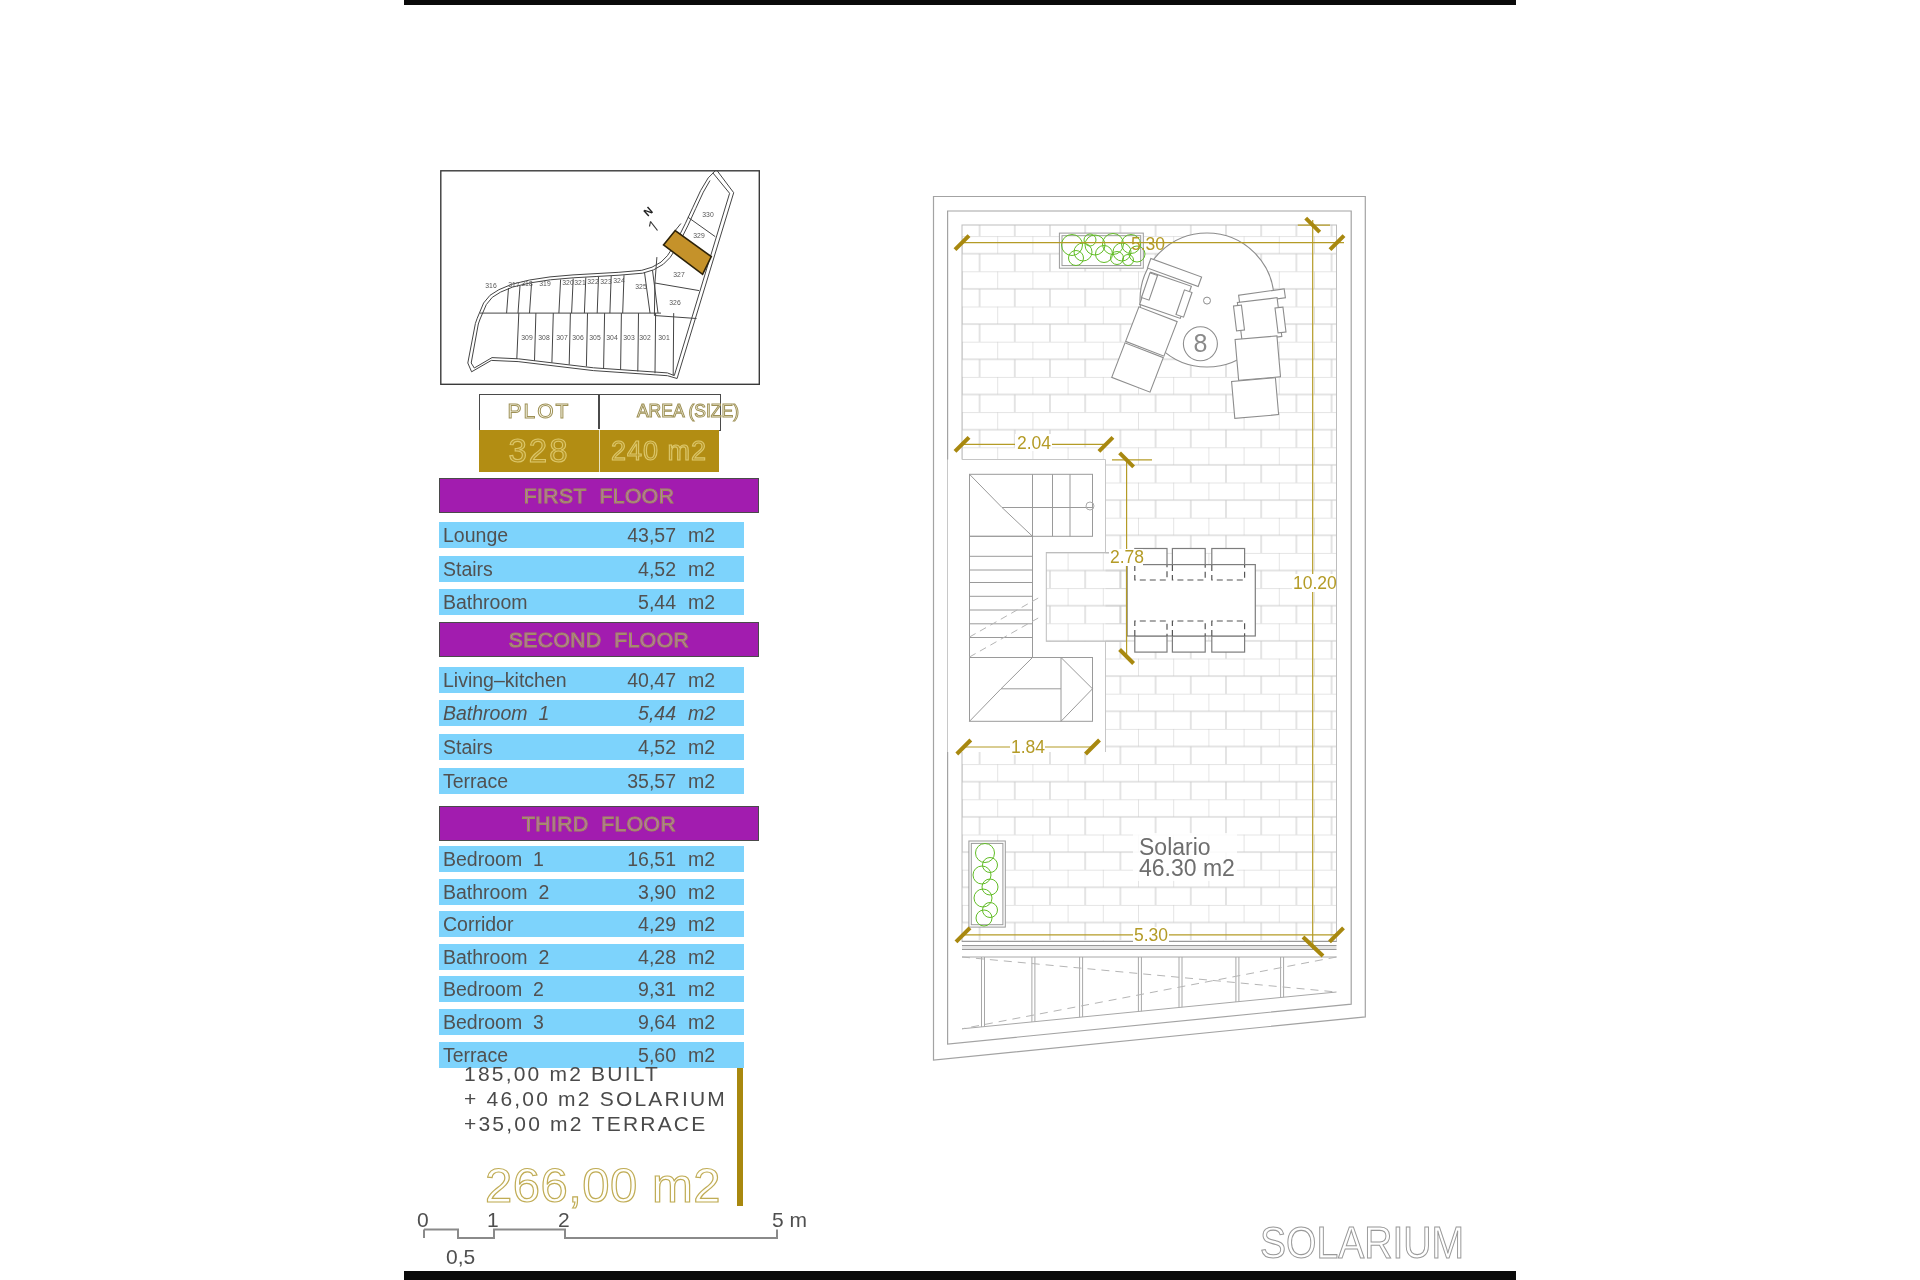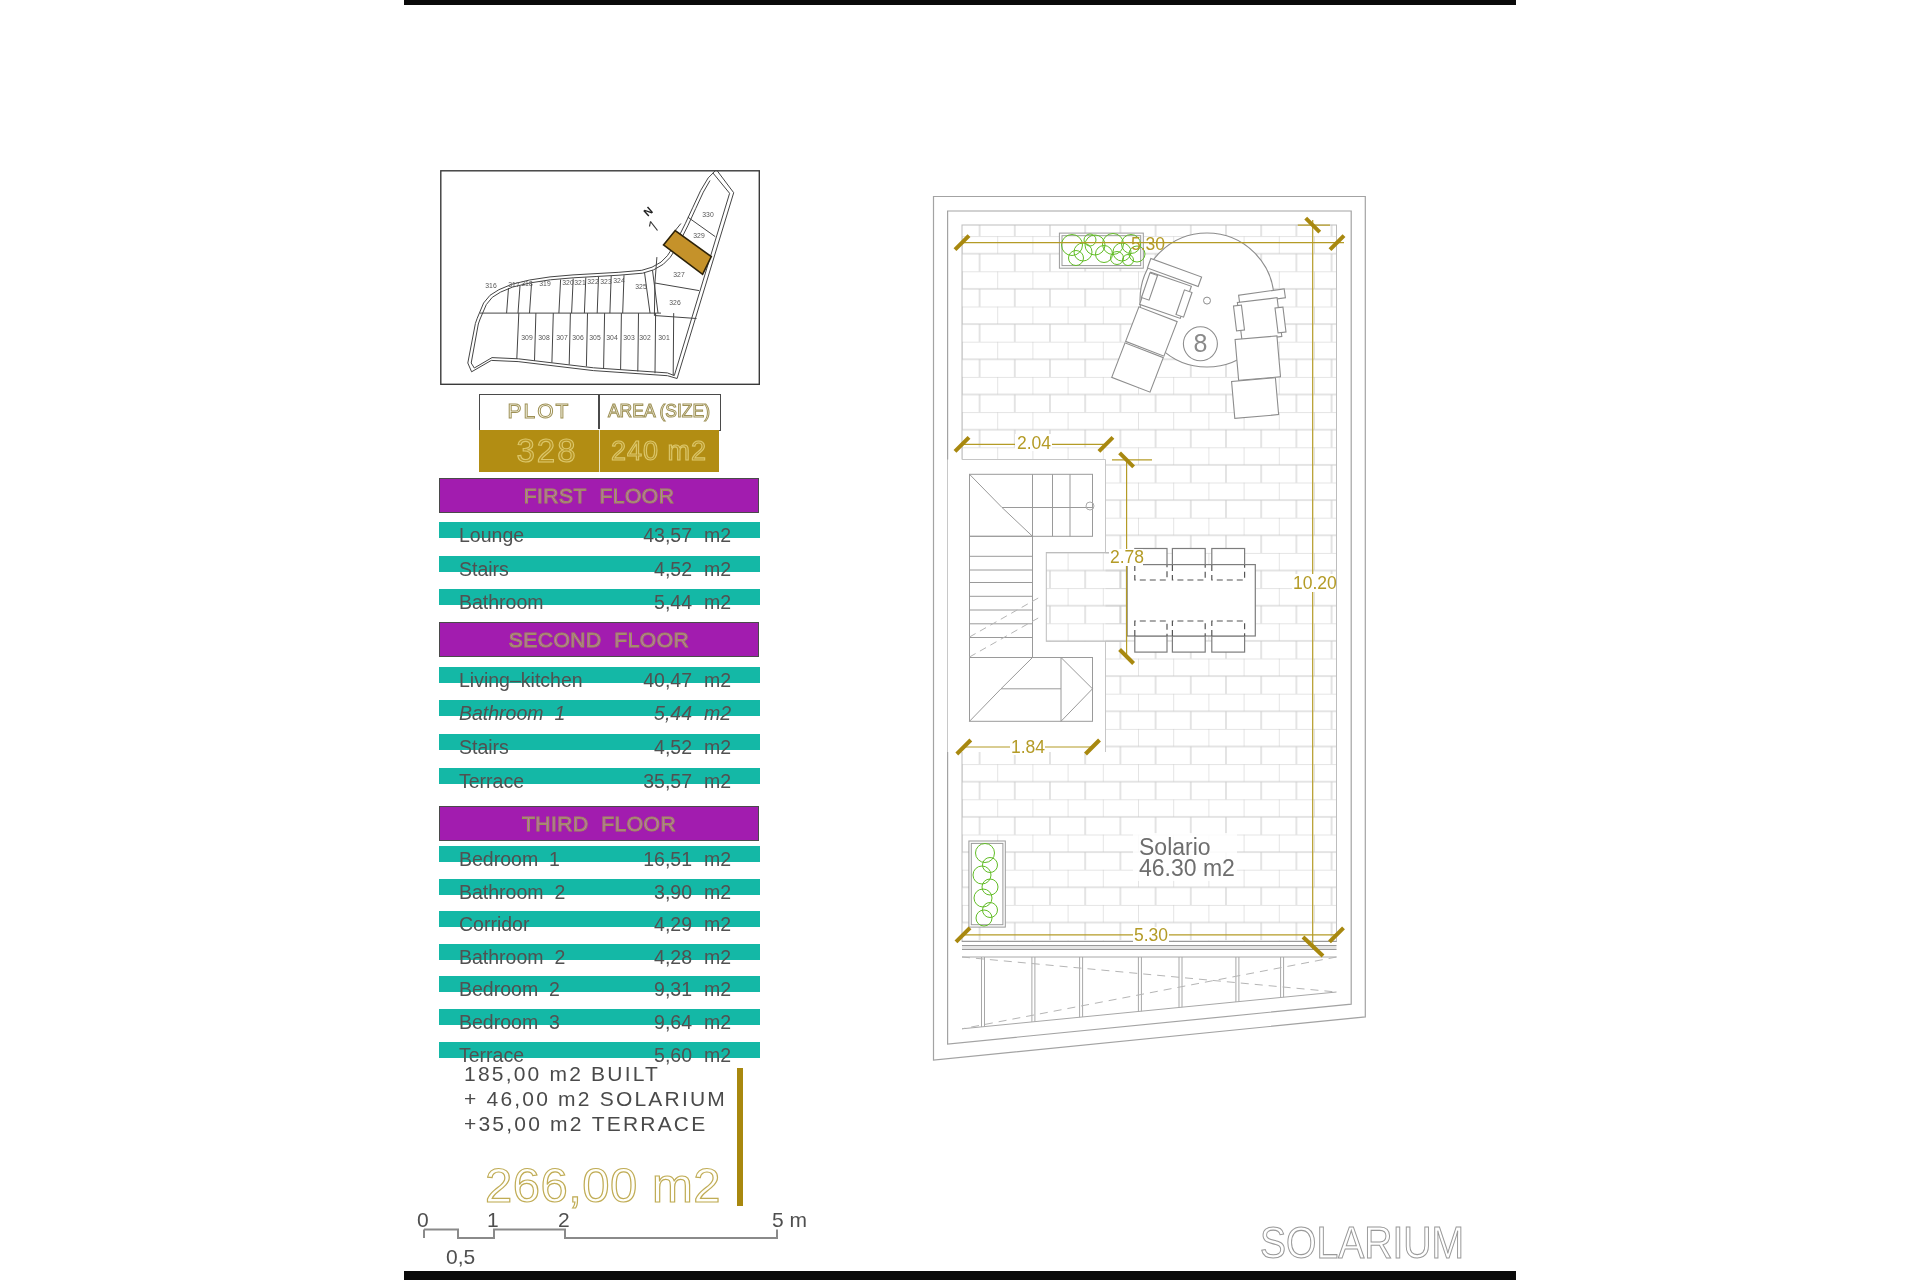--- a/index.html
+++ b/index.html
@@ -1,20 +1,20 @@
 <!DOCTYPE html>
 <html><head>
 <meta charset="utf-8">
 <style>
   html,body{margin:0;padding:0;background:#fff;}
   body{width:1920px;height:1280px;position:relative;overflow:hidden;
        font-family:"Liberation Sans",sans-serif;}
   .abs{position:absolute;}
-  .grow{position:absolute;left:439px;width:301px;height:16px;background:#14b8a6;
-        color:#515151;font-size:19.5px;line-height:26.5px;padding-left:20px;letter-spacing:0px;}
+  .grow{position:absolute;left:439px;width:301px;height:26px;background:#7dd3fc;
+        color:#515151;font-size:19.5px;line-height:26.5px;padding-left:4px;letter-spacing:0px;}
   .grow .val{position:absolute;right:68px;}
   .grow .unit{position:absolute;right:29px;}
   .fhead{position:absolute;left:439px;width:318px;height:33px;background:#a21caf;
          border:1.5px solid #4a4a4a;text-align:center;
          font-size:21px;letter-spacing:0.5px;line-height:33px;
          color:rgba(252,248,215,0.35);-webkit-text-stroke:1px #9e9156;}
 </style>
 </head>
 <body>
 
@@ -96,25 +96,25 @@
       <text x="679" y="277">327</text>
     <text x="675" y="305">326</text>
   </g>
 </svg>
 
 <div class="abs" style="left:479px;top:394px;width:240px;height:35px;border:1.5px solid #4a4a4a;background:#fff;"></div>
 
 <div class="abs" style="left:598px;top:394px;width:1.5px;height:35px;background:#4a4a4a;"></div>
 
 <div class="abs" style="left:479px;top:394px;width:120px;height:35px;text-align:center;line-height:34px;font-size:21px;letter-spacing:2px;color:rgba(252,248,215,0.3);-webkit-text-stroke:1px #9e9156;">PLOT</div>
-<div class="abs" style="left:599px;top:394px;width:120px;height:35px;text-align:center;line-height:34px;font-size:17.5px;letter-spacing:0px;white-space:nowrap;color:rgba(252,248,215,0.3);-webkit-text-stroke:1px #9e9156;">AREA (SIZE)</div>
+<div class="abs" style="left:599px;top:394px;width:120px;height:35px;text-align:center;line-height:34px;font-size:17.5px;letter-spacing:0px;white-space:nowrap;color:rgba(252,248,215,0.3);padding-left:29px;-webkit-text-stroke:1px #9e9156;">AREA (SIZE)</div>
 
 <div class="abs" style="left:479px;top:429.5px;width:240px;height:42px;background:#b28d13;"></div>
 <div class="abs" style="left:598.5px;top:429.5px;width:1.5px;height:42px;background:#e9e3c0;"></div>
-<div class="abs" style="left:479px;top:429.5px;width:120px;height:42px;text-align:center;line-height:42px;font-size:33px;letter-spacing:2px;color:rgba(255,250,200,0.1);margin-left:8px;-webkit-text-stroke:1.1px #dcc76a;">328</div>
+<div class="abs" style="left:479px;top:429.5px;width:120px;height:42px;text-align:center;line-height:42px;font-size:33px;letter-spacing:2px;color:rgba(255,250,200,0.1);-webkit-text-stroke:1.1px #dcc76a;">328</div>
 <div class="abs" style="left:599px;top:429.5px;width:120px;height:26px;text-align:center;line-height:42px;font-size:27px;letter-spacing:1px;color:rgba(255,250,200,0.1);-webkit-text-stroke:1.1px #dcc76a;">240 m2</div>
 
 <div class="fhead" style="top:478px;">FIRST&nbsp;&nbsp;FLOOR</div>
 
 <div class="grow" style="top:522px;">Lounge<span class="val">43,57</span><span class="unit">m2</span></div>
 
 <div class="grow" style="top:555.5px;">Stairs<span class="val">4,52</span><span class="unit">m2</span></div>
 
 <div class="grow" style="top:588.5px;">Bathroom<span class="val">5,44</span><span class="unit">m2</span></div>
 

